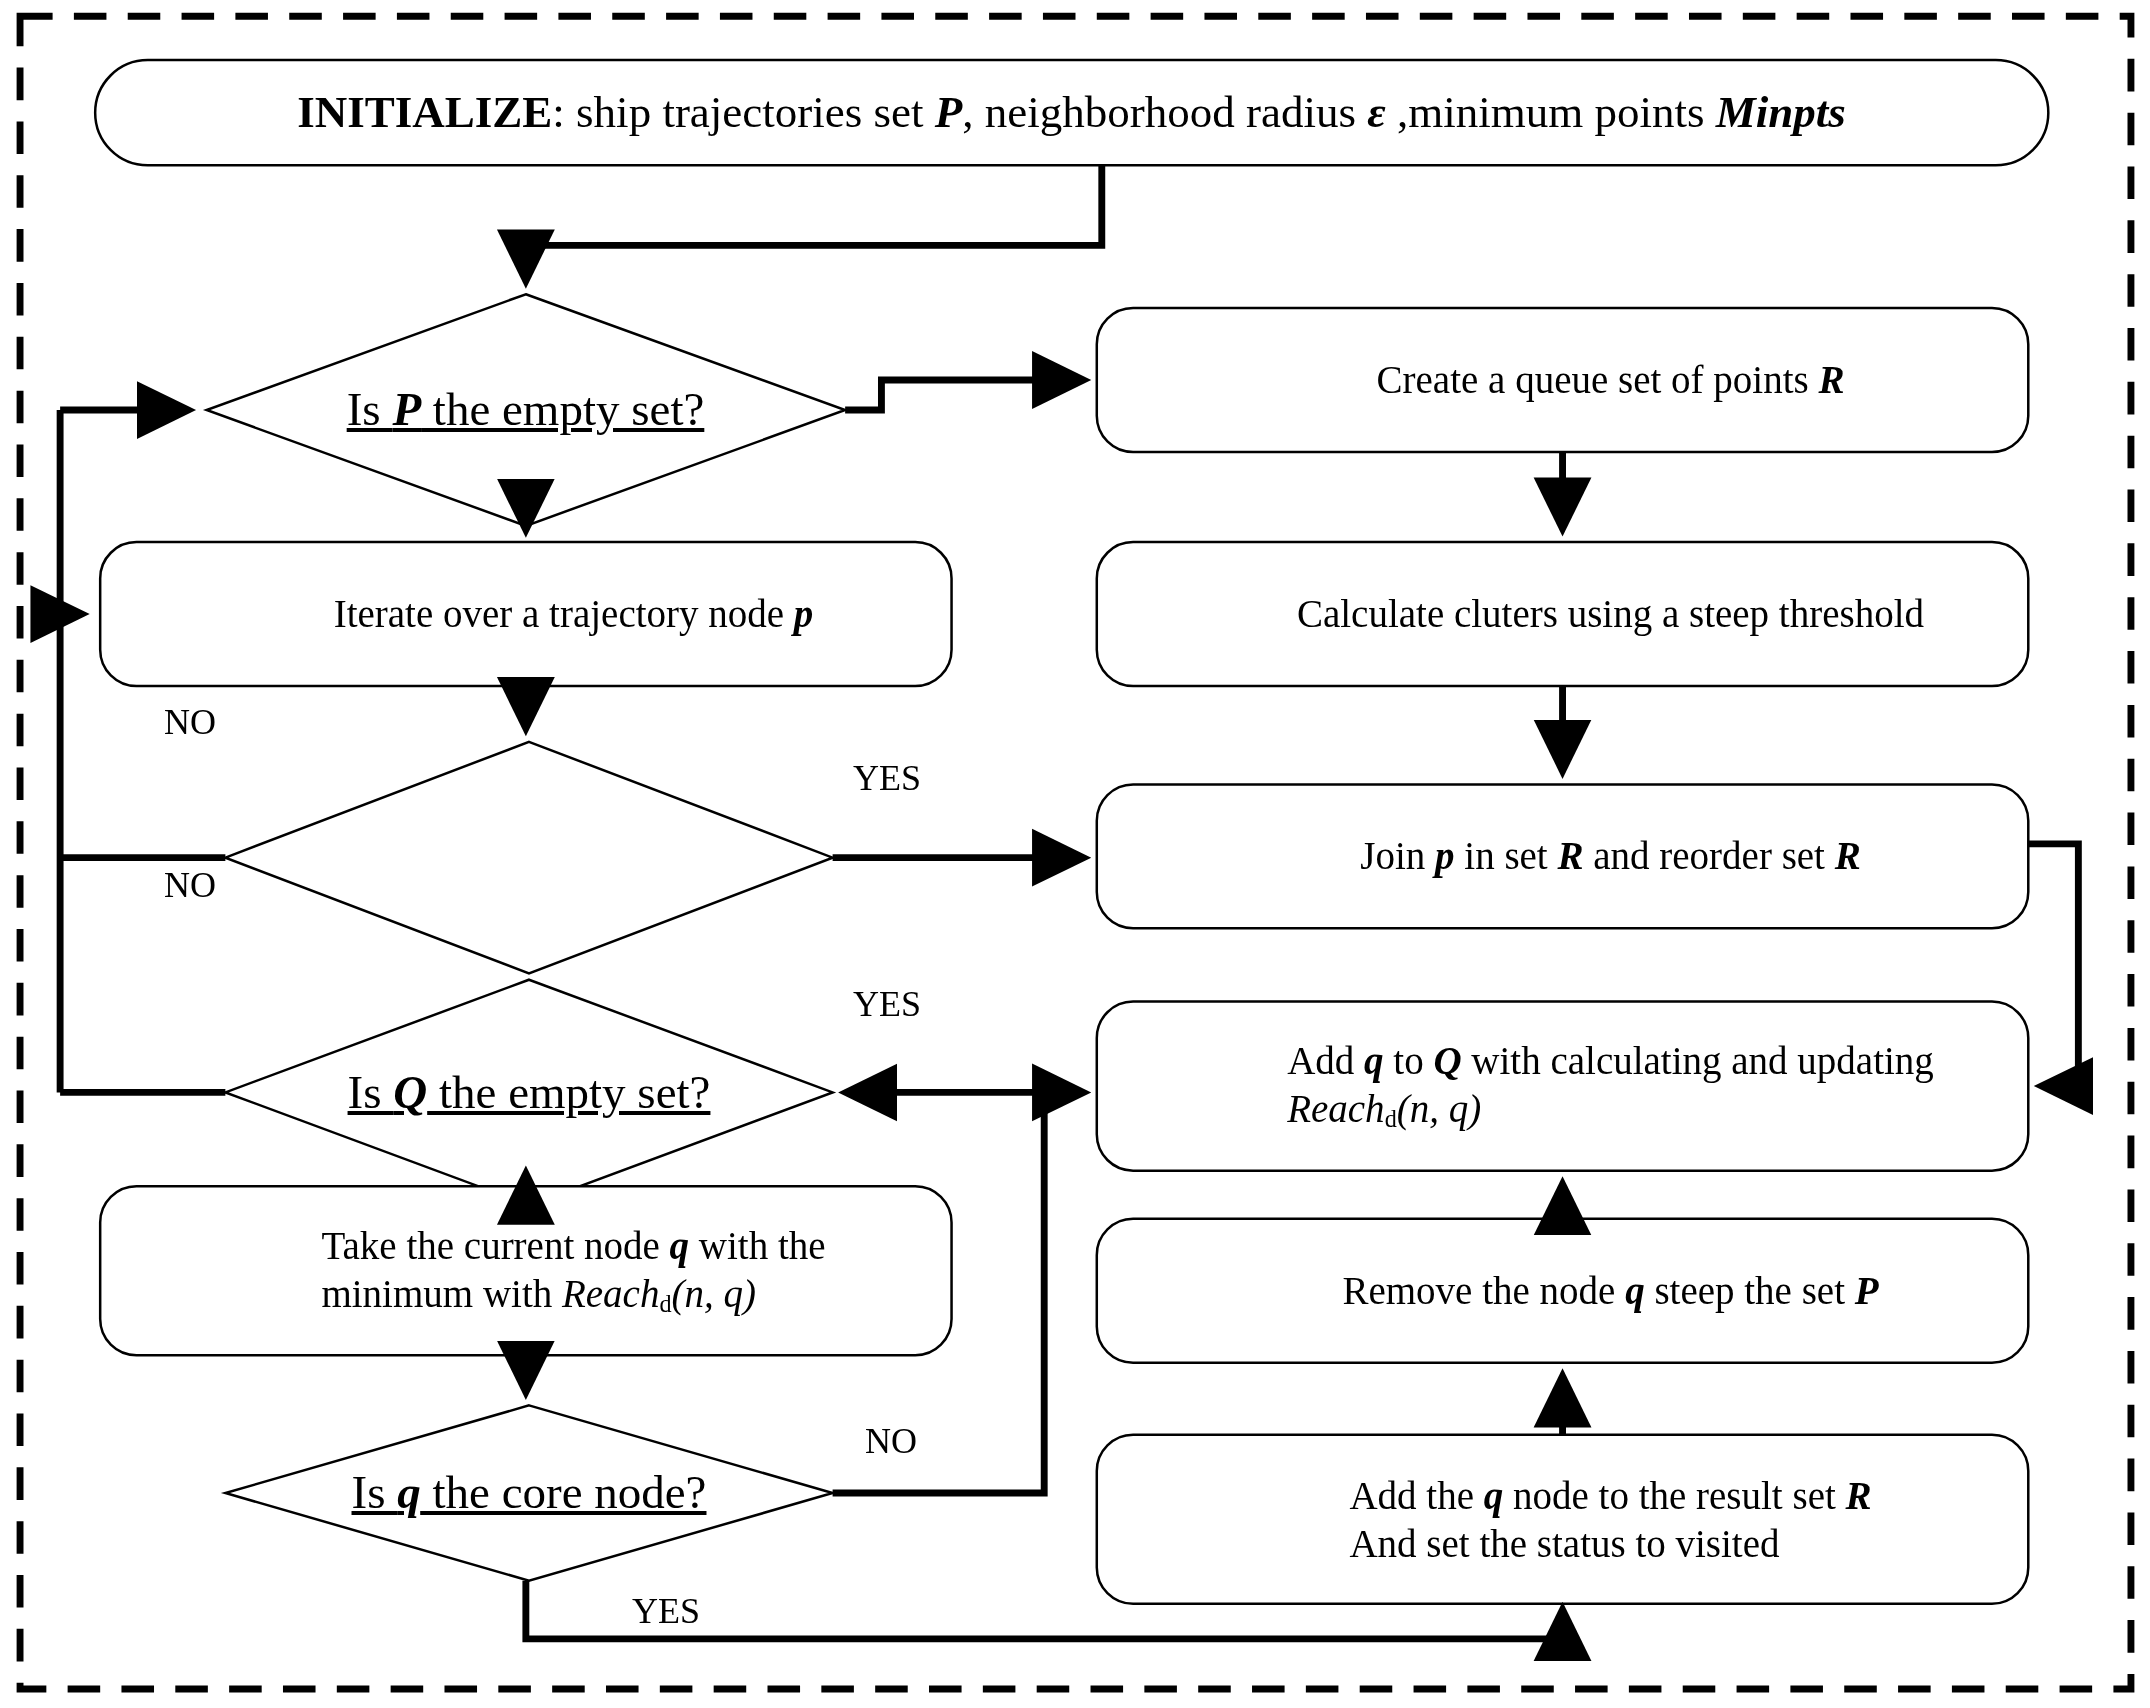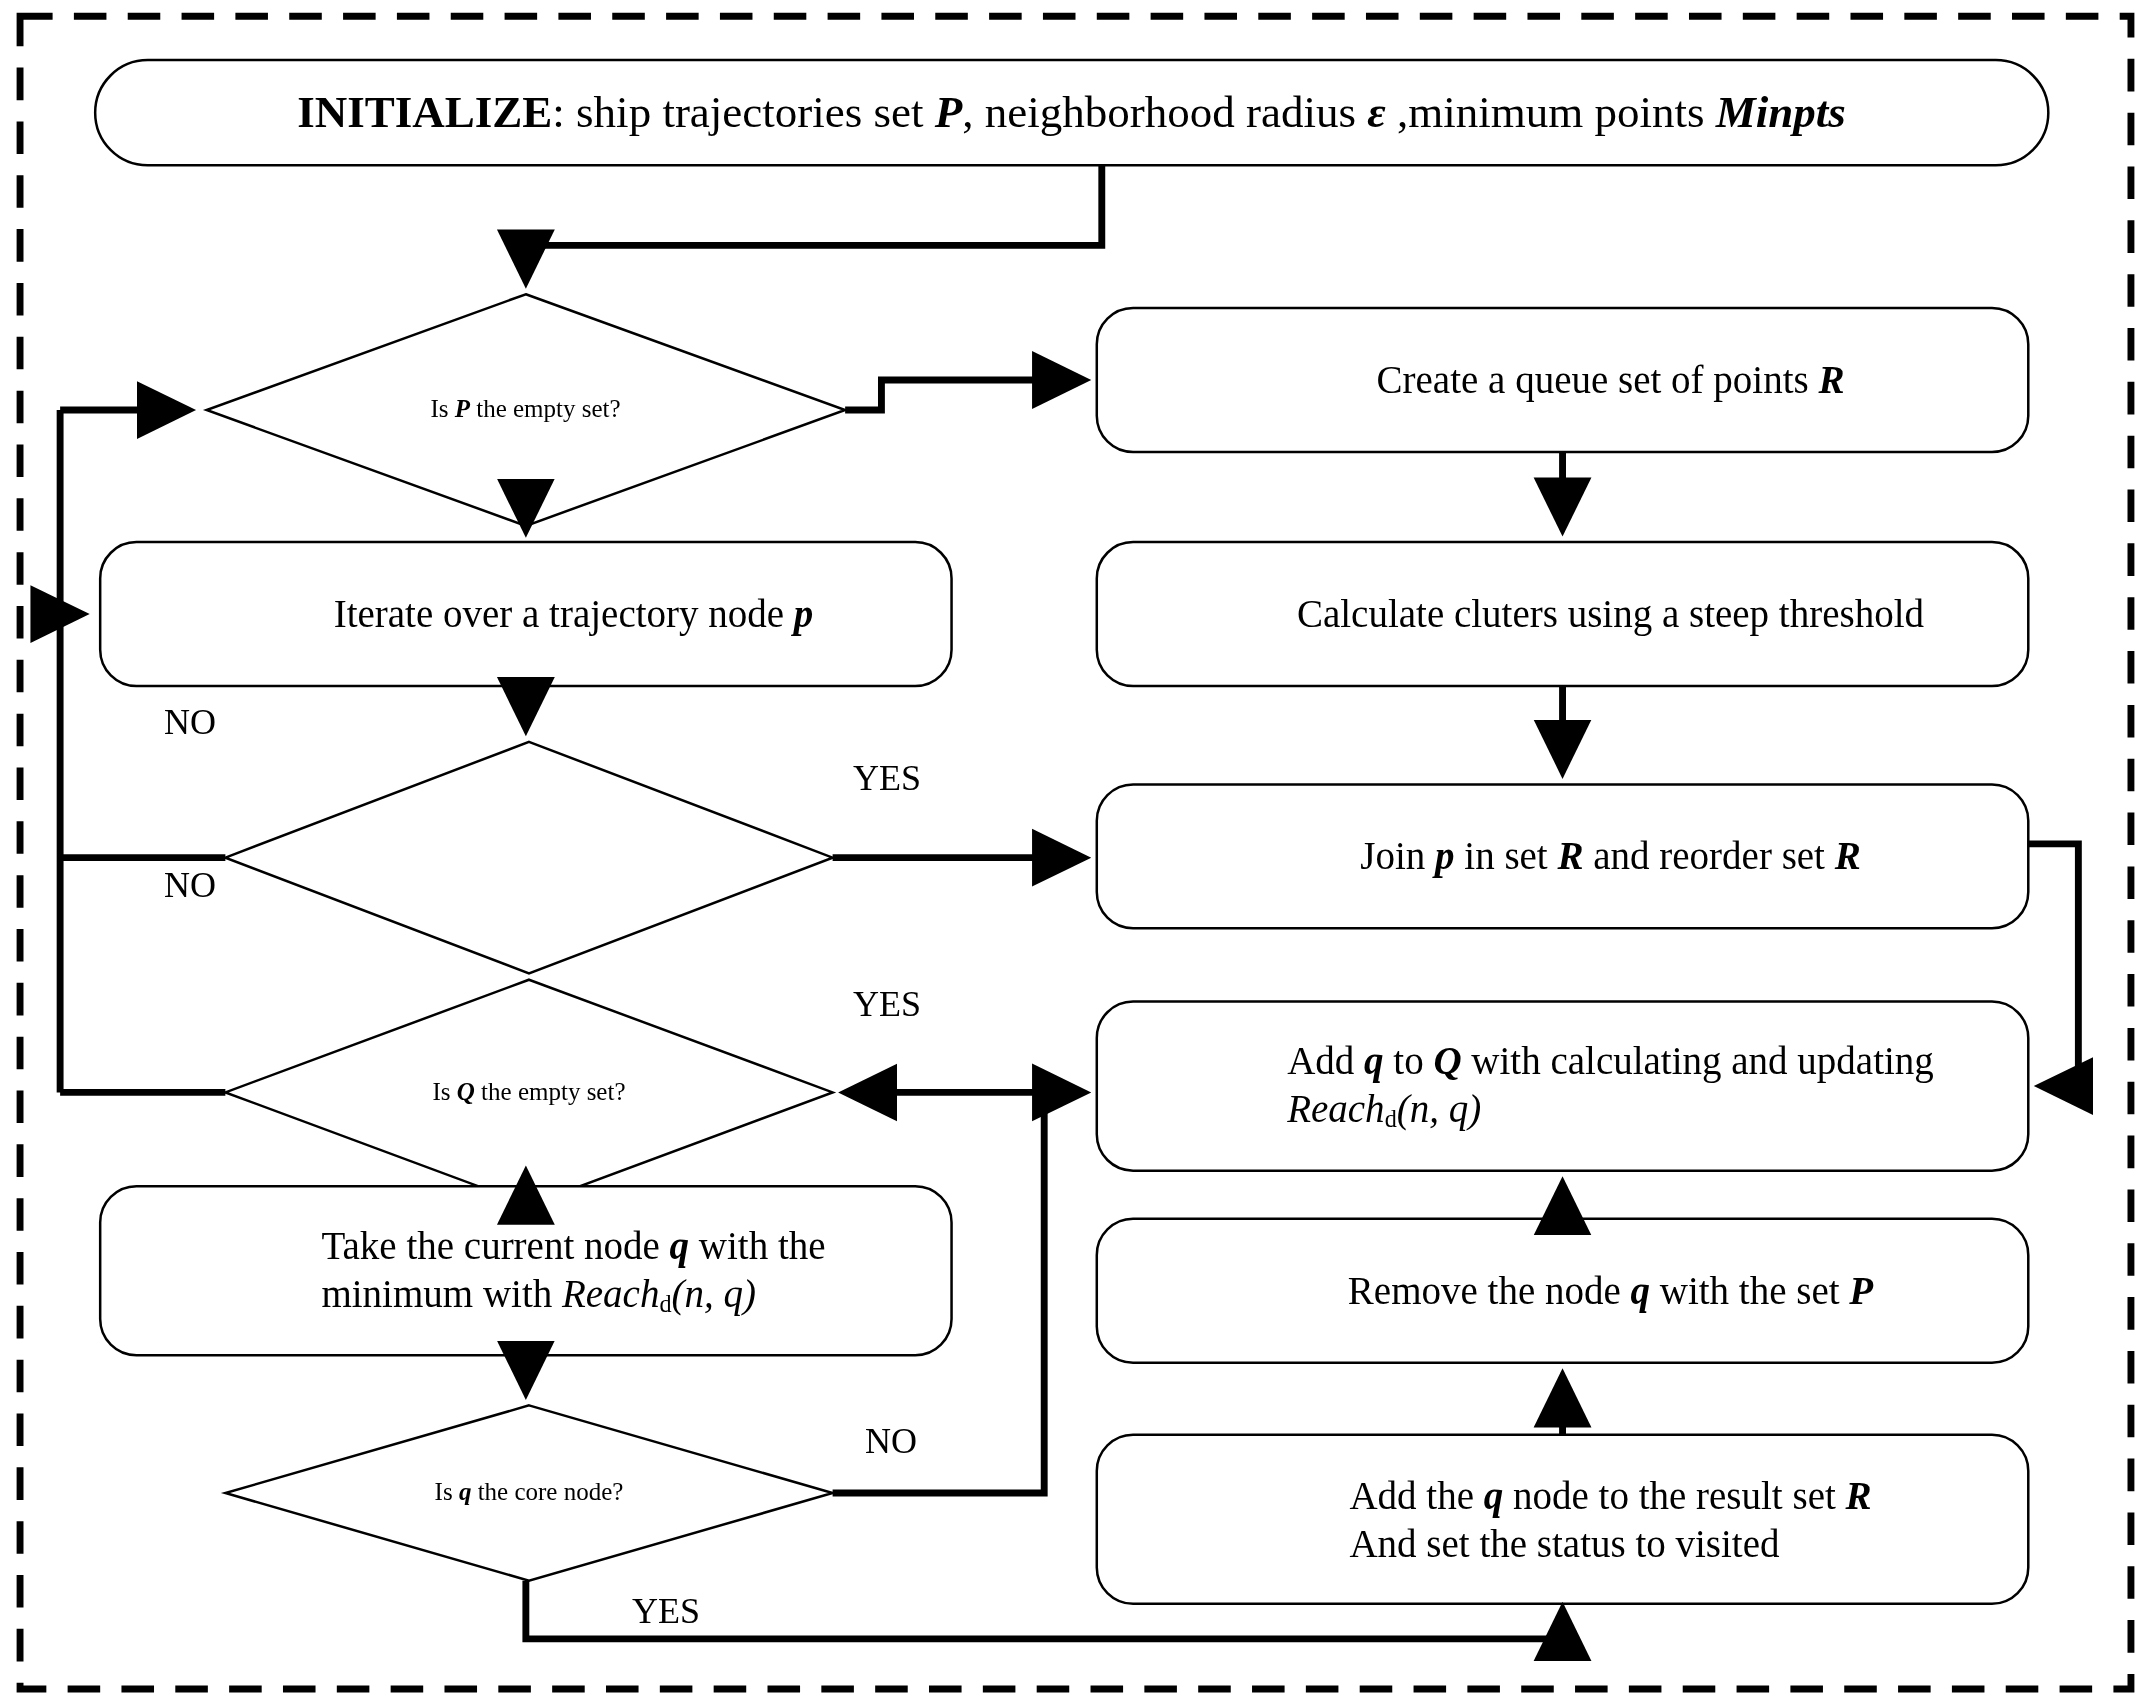--- a/index.html
+++ b/index.html
@@ -4,21 +4,21 @@
 <style>
   html,body{margin:0;padding:0;background:#ffffff;}
   body{width:2151px;height:1709px;overflow:hidden;
        font-family:"Liberation Serif","DejaVu Serif",serif;}
   #stage{position:relative;width:2151px;height:1709px;background:#fff;}
   svg#flow{position:absolute;left:0;top:0;width:2151px;height:1709px;}
   .fo-txt{width:100%;height:100%;display:flex;align-items:center;justify-content:center;
           text-align:left;line-height:1.22;color:#000;}
   .fo-txt span.t{display:block;padding:0 8.8px;}
   .bx{font-size:39px;padding-left:48px;}
-  .dm{font-size:25px;}
+  .dm{font-size:47px;text-decoration:underline;}
   .lbl{font-size:36px;}
   .hdr{font-size:45px;}
   i.v{font-style:italic;font-weight:bold;}
   i.e{font-style:italic;font-weight:bold;}
   b.s{font-weight:bold;}
   i.fn{font-style:italic;font-weight:normal;}
   sub{font-size:0.62em;vertical-align:-0.22em;font-style:normal;font-weight:normal;}
 </style>
 </head>
 <body>
@@ -183,21 +183,21 @@
         <span class="t">
     <span>Add </span><i class="v">q</i><span> to </span><i class="v">Q</i><span> with calculating and updating</span><br>
     <i class="fn">Reach</i><sub>d</sub><i class="fn">(n, q)</i>
   </span>
       </div>
 </div>
 
 <div style="position:absolute;left:1097px;top:1219px;width:931px;height:144px;">
   <div class="fo-txt bx">
         <span class="t">
-    <span>Remove the node </span><i class="v">q</i><span> with the set </span><i class="v">P</i>
+    <span>Remove the node </span><i class="v">q</i><span> steep the set </span><i class="v">P</i>
   </span>
       </div>
 </div>
 
 <div style="position:absolute;left:1097px;top:1435px;width:931px;height:169px;">
   <div class="fo-txt bx">
         <span class="t">
     <span>Add the </span><i class="v">q</i><span> node to the result set </span><i class="v">R</i><br>
     <span>And set the status to visited</span>
   </span>

